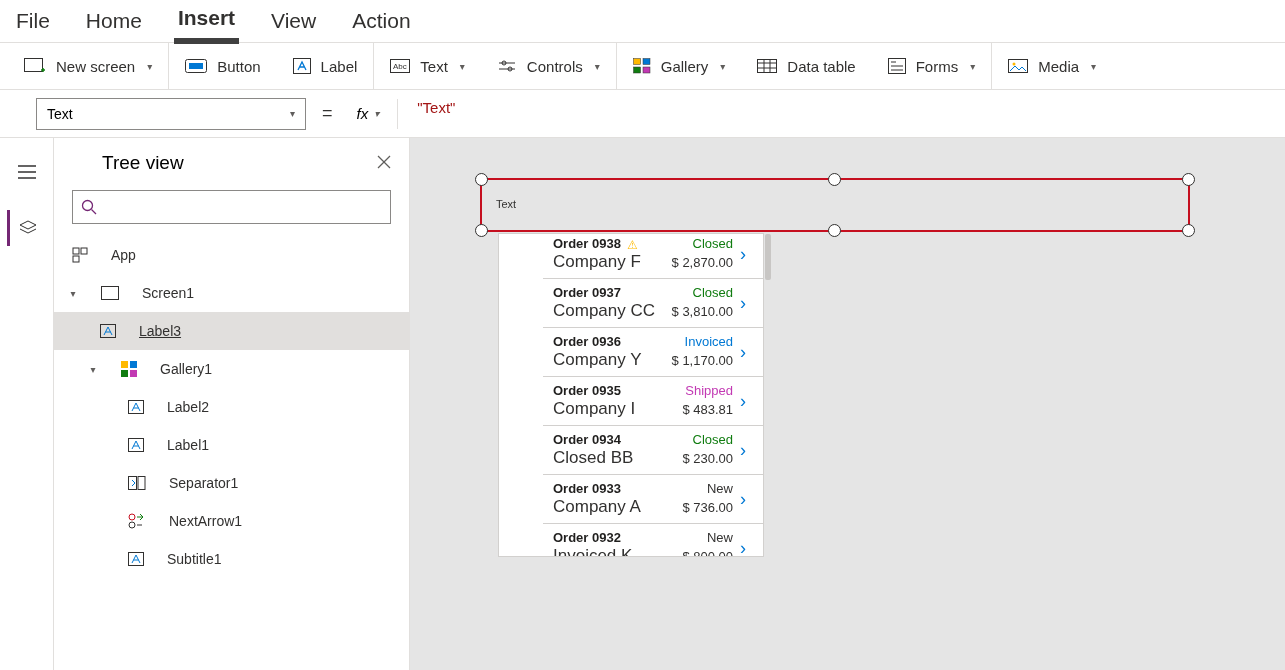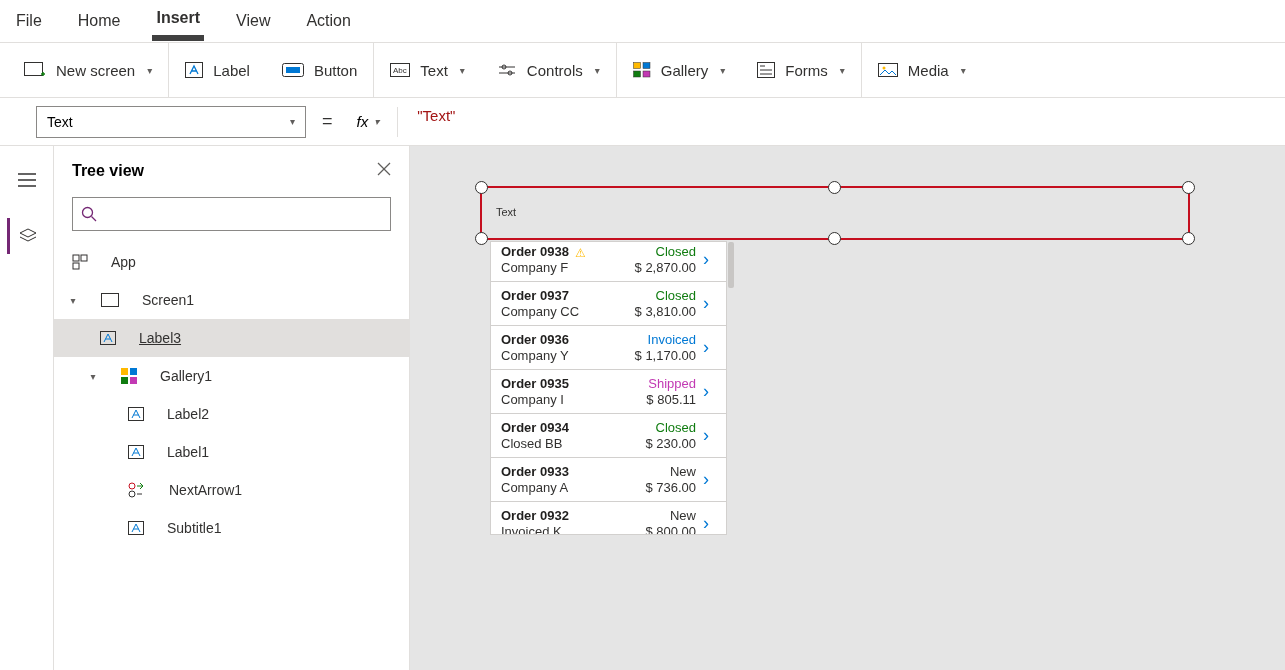--- a/index.html
+++ b/index.html
@@ -1,24 +1,24 @@
 <!DOCTYPE html>
 <html><head>
 <meta charset="utf-8">
 <style>
   * { box-sizing: border-box; margin: 0; padding: 0; font-family: "Segoe UI", Arial, sans-serif; }
   body { background: #fff; width: 1285px; height: 670px; overflow: hidden; }
 
   
-  .menubar { display: flex; align-items: center; height: 42px; padding: 0 12px; gap: 28px; font-size: 16px; color: #323130; }
+  .menubar { display: flex; align-items: center; height: 42px; padding: 0 12px; gap: 28px; font-size: 21px; color: #323130; }
   .menubar .menuitem { padding: 8px 4px; cursor: pointer; }
   .menubar .menuitem.active { font-weight: 600; border-bottom: 6px solid #404040; }
 
   
-  .ribbon { display: flex; align-items: center; height: 56px; border-top: 1px solid #e1dfdd; border-bottom: 1px solid #e1dfdd; padding: 0 8px; font-size: 15px; color: #323130; }
+  .ribbon { display: flex; align-items: center; height: 48px; border-top: 1px solid #e1dfdd; border-bottom: 1px solid #e1dfdd; padding: 0 8px; font-size: 15px; color: #323130; }
   .ribbon .rgroup { display: flex; align-items: center; gap: 10px; padding: 0 16px; height: 100%; }
   .ribbon .rdivider { width: 1px; height: 100%; background: #e1dfdd; }
   .ribbon svg { flex-shrink: 0; }
   .chev { font-size: 10px; color: #605e5c; margin-left: 2px; }
 
   
   .formulabar { display: flex; align-items: center; height: 48px; border-bottom: 1px solid #e1dfdd; padding: 0 8px 0 36px; gap: 10px; }
   .propdrop { width: 270px; height: 32px; border: 1px solid #8a8886; display: flex; align-items: center; padding: 0 10px; font-size: 14px; justify-content: space-between; }
   .eq { font-size: 18px; color: #323130; padding: 0 6px; }
   .fx { display: flex; align-items: center; gap: 4px; font-style: italic; font-size: 15px; padding: 0 8px; }
@@ -26,21 +26,21 @@
   .str { color: #a31515; }
 
   
   .main { display: flex; height: calc(670px - 42px - 48px - 48px); }
   .leftrail { width: 54px; border-right: 1px solid #e1dfdd; display: flex; flex-direction: column; align-items: center; padding-top: 16px; gap: 20px; }
   .leftrail .railbtn { width: 40px; height: 36px; display: flex; align-items: center; justify-content: center; cursor: pointer; }
   .leftrail .railbtn.active { border-left: 3px solid #742774; }
 
   .treepanel { width: 356px; border-right: 1px solid #e1dfdd; display: flex; flex-direction: column; }
   .treehdr { display: flex; align-items: center; justify-content: space-between; padding: 14px 18px 10px 18px; }
-  .treehdr h2 { font-size: 16px; font-weight: 700; }
+  .treehdr h2 { font-size: 19px; font-weight: 400; margin-left: 30px; }
   .treehdr .closebtn { font-size: 18px; color: #605e5c; cursor: pointer; }
   .searchwrap { padding: 6px 18px 12px 18px; }
   .searchbox { display: flex; align-items: center; height: 34px; border: 1px solid #8a8886; padding: 0 8px; gap: 8px; }
   .searchbox svg { color: #742774; }
   .searchbox input { border: none; outline: none; flex: 1; font-size: 14px; color: #605e5c; }
 
   .tree { font-size: 14px; color: #323130; }
   .treeitem { display: flex; align-items: center; height: 38px; gap: 23px; cursor: pointer; }
   .treeitem.selected { background: #e1dfdd; text-decoration: underline; }
   .ti-icon { display: flex; align-items: center; }
@@ -51,25 +51,25 @@
   .selbox { position: absolute; left: 70px; top: 40px; width: 710px; height: 54px; border: 2px solid #c50f1f; }
   .handle { position: absolute; width: 13px; height: 13px; background: #fff; border: 1px solid #323130; border-radius: 50%; }
   .h-tl { left: -7px; top: -7px; }
   .h-tm { left: 50%; top: -7px; margin-left: -7px; }
   .h-tr { right: -7px; top: -7px; }
   .h-bl { left: -7px; bottom: -7px; }
   .h-bm { left: 50%; bottom: -7px; margin-left: -7px; }
   .h-br { right: -7px; bottom: -7px; }
   .selbox .labeltext { position: absolute; left: 14px; top: 18px; font-size: 11px; color: #323130; }
 
-  .preview { position: absolute; left: 80px; top: 95px; width: 237px; background: #fff; border: 1px solid #d2d0ce; }
+  .preview { position: absolute; left: 88px; top: 95px; width: 266px; background: #fff; border: 1px solid #d2d0ce; padding-left: 44px; }
   .order { border-bottom: 1px solid #d2d0ce; padding: 6px 10px 6px 10px; display: grid; grid-template-columns: 1fr auto 20px; row-gap: 1px; align-items: center; font-size: 13px; position: relative; }
   .order .otitle { font-weight: 600; color: #201f1e; }
   .order .ostatus { text-align: right; font-size: 13px; }
-  .order .ocompany { color: #323130; font-size: 13px; }
+  .order .ocompany { color: #323130; font-size: 17px; }
   .order .oamount { text-align: right; color: #323130; }
   .order .arrow { grid-row: 1 / span 2; grid-column: 3; color: #0078d4; font-size: 18px; text-align: center; }
   .st-Closed { color: #107c10; }
   .st-Invoiced { color: #0078d4; }
   .st-Shipped { color: #c239b3; }
   .st-New { color: #323130; }
   .warn { position:absolute; left:84px; top:4px; color:#ffb900; font-size:12px; }
 
   .scrollind { position:absolute; right:-8px; top:0; width:6px; height:46px; background:#c8c6c4; border-radius:2px; }
 </style>
@@ -89,32 +89,32 @@
     <svg width="22" height="16" viewBox="0 0 22 16">
         <rect x="0.5" y="0.5" width="18" height="13" fill="none" stroke="#323130"></rect>
         <line x1="17" y1="12" x2="21" y2="12" stroke="#107c10" stroke-width="1.5"></line>
         <line x1="19" y1="10" x2="19" y2="14" stroke="#107c10" stroke-width="1.5"></line>
       </svg>
     <span>New screen</span>
     <span class="chev">▾</span>
   </div>
   <div class="rdivider"></div>
   <div class="rgroup">
+    <svg width="22" height="14" viewBox="0 0 22 14">
+        <rect x="0.5" y="0.5" width="21" height="13" rx="2" fill="none" stroke="#323130"></rect>
+        <rect x="4" y="4" width="14" height="6" fill="#0078d4"></rect>
+      </svg>
+    <span>Button</span>
+  </div>
+  <div class="rgroup">
     <svg width="18" height="16" viewBox="0 0 18 16">
         <rect x="0.5" y="0.5" width="17" height="15" fill="none" stroke="#323130"></rect>
         <path d="M5 12 L9 4 L13 12 M6.5 9 H11.5" fill="none" stroke="#0078d4" stroke-width="1.3"></path>
       </svg>
     <span>Label</span>
-  </div>
-  <div class="rgroup">
-    <svg width="22" height="14" viewBox="0 0 22 14">
-        <rect x="0.5" y="0.5" width="21" height="13" rx="2" fill="none" stroke="#323130"></rect>
-        <rect x="4" y="4" width="14" height="6" fill="#0078d4"></rect>
-      </svg>
-    <span>Button</span>
   </div>
   <div class="rdivider"></div>
   <div class="rgroup">
     <svg width="20" height="14" viewBox="0 0 20 14">
         <rect x="0.5" y="0.5" width="19" height="13" fill="none" stroke="#323130"></rect>
         <text x="3" y="10" font-size="8" fill="#323130">Abc</text>
       </svg>
     <span>Text</span>
     <span class="chev">▾</span>
   </div>
@@ -131,20 +131,30 @@
   <div class="rdivider"></div>
   <div class="rgroup">
     <svg width="18" height="16" viewBox="0 0 18 16">
         <rect x="0.5" y="0.5" width="7" height="6" fill="#ffb900" stroke="#323130" stroke-width="0.5"></rect>
         <rect x="10" y="0.5" width="7" height="6" fill="#0078d4" stroke="#323130" stroke-width="0.5"></rect>
         <rect x="0.5" y="9" width="7" height="6" fill="#107c10" stroke="#323130" stroke-width="0.5"></rect>
         <rect x="10" y="9" width="7" height="6" fill="#c239b3" stroke="#323130" stroke-width="0.5"></rect>
       </svg>
     <span>Gallery</span>
     <span class="chev">▾</span>
+  </div>
+  <div class="rgroup">
+    <svg width="20" height="14" viewBox="0 0 20 14">
+        <rect x="0.5" y="0.5" width="19" height="13" fill="none" stroke="#323130"></rect>
+        <line x1="0.5" y1="4" x2="19.5" y2="4" stroke="#323130"></line>
+        <line x1="0.5" y1="9" x2="19.5" y2="9" stroke="#323130"></line>
+        <line x1="7" y1="0.5" x2="7" y2="13.5" stroke="#323130"></line>
+        <line x1="13" y1="0.5" x2="13" y2="13.5" stroke="#323130"></line>
+      </svg>
+    <span>Data table</span>
   </div>
   <div class="rgroup">
     <svg width="18" height="16" viewBox="0 0 18 16">
         <rect x="0.5" y="0.5" width="17" height="15" fill="none" stroke="#323130"></rect>
         <line x1="3" y1="4" x2="8" y2="4" stroke="#323130"></line>
         <line x1="3" y1="8" x2="15" y2="8" stroke="#323130"></line>
         <line x1="3" y1="12" x2="15" y2="12" stroke="#323130"></line>
       </svg>
     <span>Forms</span>
     <span class="chev">▾</span>
@@ -265,20 +275,30 @@
         <span class="ti-icon">
             <svg width="16" height="14" viewBox="0 0 16 14">
               <rect x="0.5" y="0.5" width="15" height="13" fill="none" stroke="#323130"></rect>
               <path d="M4 11 L8 3 L12 11 M5.5 8 H10.5" fill="none" stroke="#0078d4"></path>
             </svg>
           </span>
         <span>Label1</span>
       </div>
       <div class="treeitem" style="padding-left:74px">
         <span class="ti-icon">
+            <svg width="18" height="14" viewBox="0 0 18 14">
+              <rect x="0.5" y="0.5" width="8" height="13" fill="none" stroke="#323130"></rect>
+              <path d="M4 4 L7 7 L4 10" fill="none" stroke="#0078d4"></path>
+              <rect x="10" y="0.5" width="7" height="13" fill="none" stroke="#323130"></rect>
+            </svg>
+          </span>
+        <span>Separator1</span>
+      </div>
+      <div class="treeitem" style="padding-left:74px">
+        <span class="ti-icon">
             <svg width="18" height="16" viewBox="0 0 18 16">
               <circle cx="4" cy="4" r="3" fill="none" stroke="#c50f1f"></circle>
               <path d="M9 4 h5 M12 1 l3 3 l-3 3" fill="none" stroke="#107c10"></path>
               <circle cx="4" cy="12" r="3" fill="none" stroke="#323130"></circle>
               <path d="M9 12 h5" stroke="#323130"></path>
             </svg>
           </span>
         <span>NextArrow1</span>
       </div>
       <div class="treeitem" style="padding-left:74px">
@@ -326,21 +346,21 @@
           <span class="ostatus st-Invoiced">Invoiced</span>
           <span class="arrow">›</span>
           <span class="ocompany">Company Y</span>
           <span class="oamount">$ 1,170.00</span>
         </div>
         <div class="order">
           <span class="otitle">Order 0935</span>
           <span class="ostatus st-Shipped">Shipped</span>
           <span class="arrow">›</span>
           <span class="ocompany">Company I</span>
-          <span class="oamount">$ 805.11</span>
+          <span class="oamount">$ 483.81</span>
         </div>
         <div class="order">
           <span class="otitle">Order 0934</span>
           <span class="ostatus st-Closed">Closed</span>
           <span class="arrow">›</span>
           <span class="ocompany">Closed BB</span>
           <span class="oamount">$ 230.00</span>
         </div>
         <div class="order">
           <span class="otitle">Order 0933</span>

